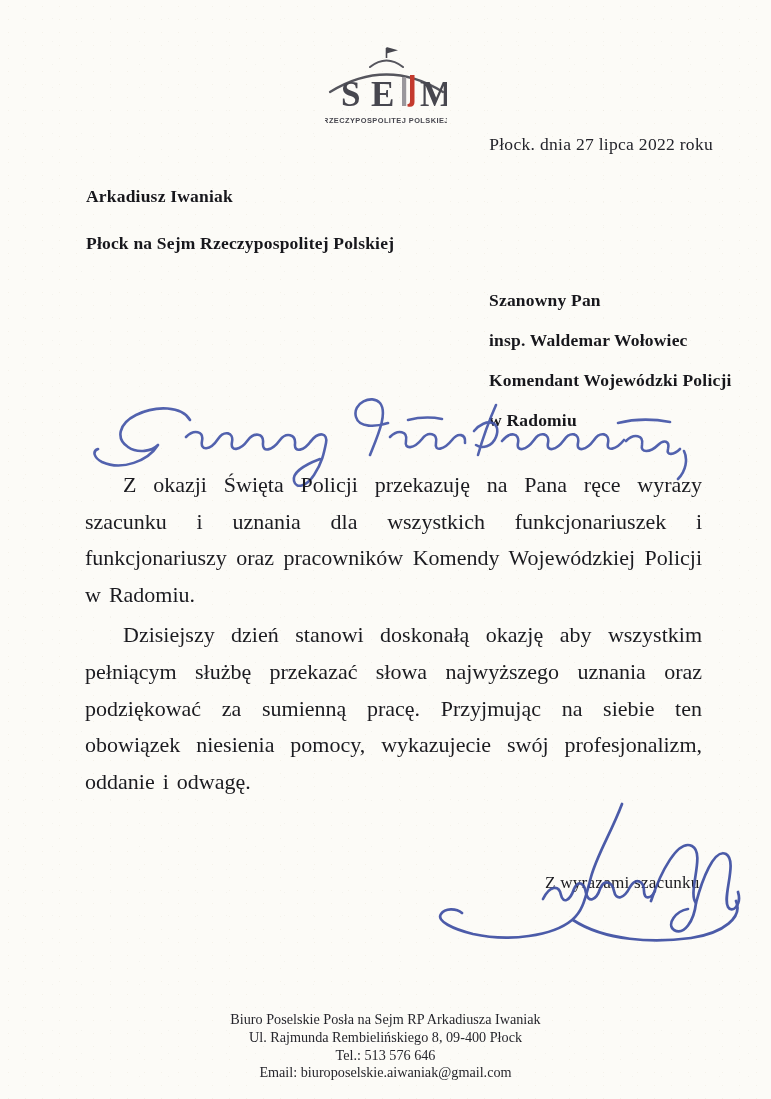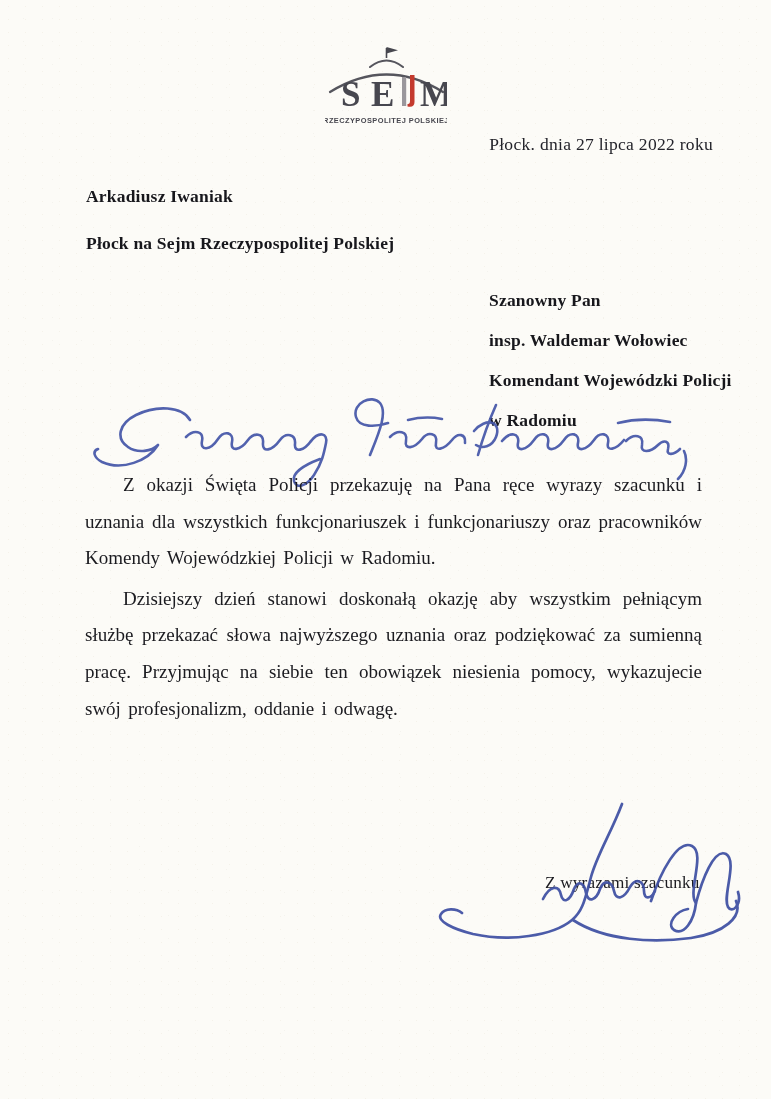--- a/index.html
+++ b/index.html
@@ -23,21 +23,21 @@
     position:absolute; right:58px; top:134px;
     font-size:17.5px; letter-spacing:.3px; color:#23232a;
   }
   .sender { position:absolute; left:86px; top:186px; font-weight:bold; font-size:17.5px; color:#17171c; }
   .sender div { margin-bottom:26px; letter-spacing:.2px; }
   .recipient { position:absolute; left:489px; top:270px; font-weight:bold; font-size:17.5px; color:#17171c;margin-top:20px; }
   .recipient div { height:40px; letter-spacing:.2px; }
   .greeting-svg { position:absolute; left:78px; top:393px; width:616px; height:106px; }
   .body-text { position:absolute; left:85px; top:467px; width:629px; }
   .body-text p {
-    font-size:19px; line-height:36.6px; text-align:justify; text-indent:38px;
+    font-size:22px; line-height:36.6px; text-align:justify; text-indent:38px;
     word-spacing:2.5px; margin:0 12px 4px 0; color:#1b1b20;
   }
   .closing {
     position:absolute; left:545px; top:873px;
     font-size:17.2px; color:#1b1b20; letter-spacing:.2px;
   }
   .signature-svg { position:absolute; left:425px; top:793px; width:332px; height:162px; }
   .footer {
     position:absolute; left:0; top:1011px; width:771px;
     text-align:center; font-size:14.2px; line-height:17.8px; color:#26262c;
@@ -129,14 +129,20 @@
       <path d="M118,106 C125,92 134,92 136,102 C138,111 145,108 149,96 C153,87 159,89 161,100 C163,110 171,108 175,96 C179,86 187,88 189,98 C191,108 199,106 205,94 C211,84 219,88 219,98 C219,107 226,106 230,98"></path>
 
       <path d="M226,108 C236,78 253,46 267,53 C281,60 262,100 271,110 C277,87 289,55 301,61 C313,68 297,104 303,114 C307,121 317,112 313,99"></path>
 
       <path d="M271,110 C269,128 259,143 249,137 C241,131 251,118 263,116"></path>
 
       <path d="M311,108 C318,124 299,140 266,145 C228,150 180,148 148,127"></path>
     </g>
   </svg>
 
+  <div class="footer">
+    <div>Biuro Poselskie Posła na Sejm RP Arkadiusza Iwaniak</div>
+    <div>Ul. Rajmunda Rembielińskiego 8, 09-400 Płock</div>
+    <div>Tel.: 513 576 646</div>
+    <div>Email: biuroposelskie.aiwaniak@gmail.com</div>
+  </div>
 
 </div>
 
 </body></html>

